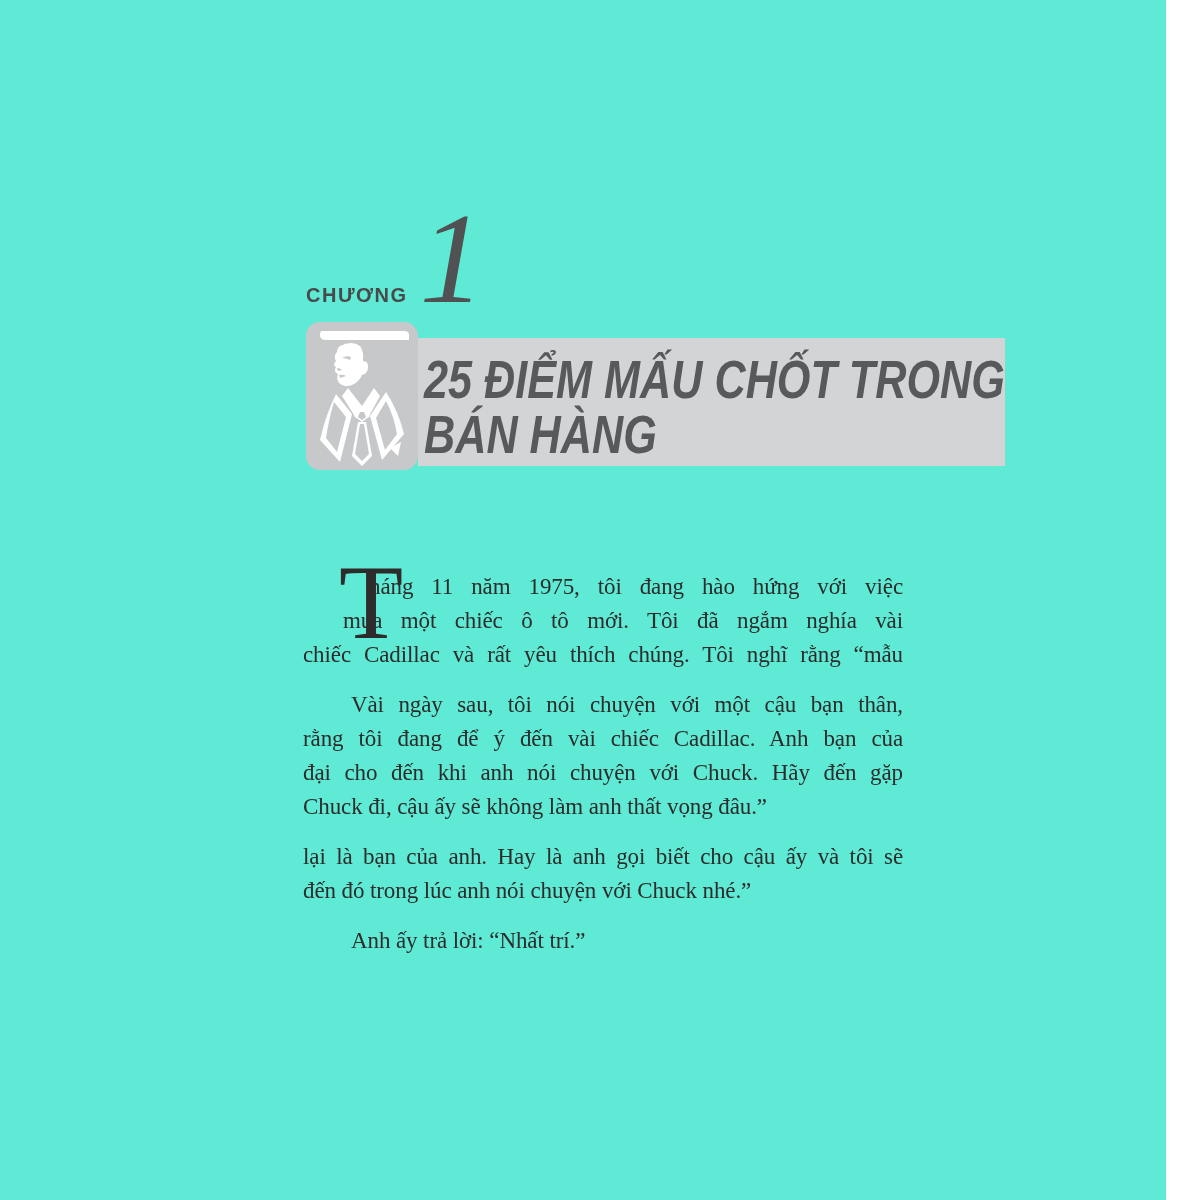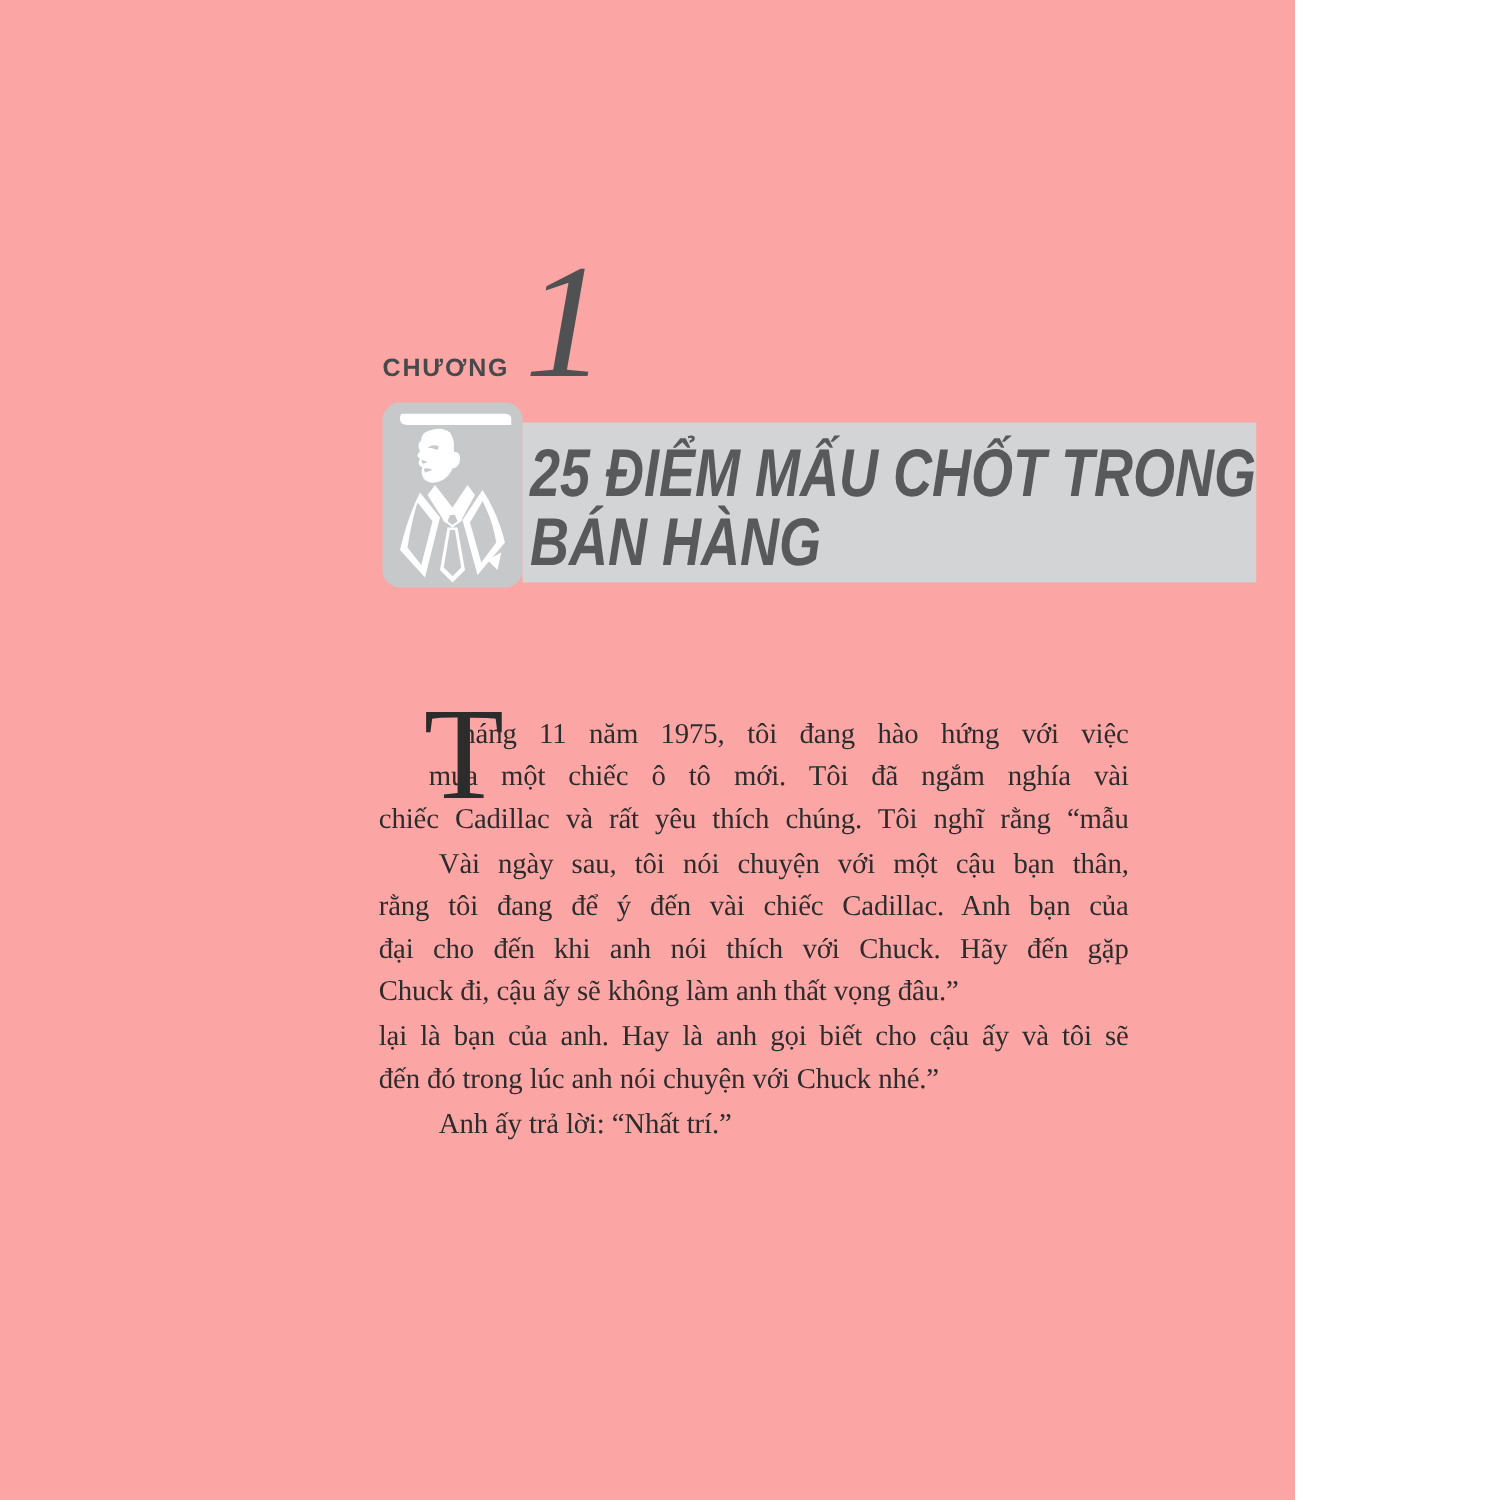--- a/index.html
+++ b/index.html
@@ -1,16 +1,16 @@
 <!DOCTYPE html>
 <html><head>
 <meta charset="utf-8">
 <style>
   html,body{margin:0;padding:0;background:#ffffff;}
-  .page{position:relative;width:1036px;height:1200px;background:#fca5a5;overflow:hidden;
+  .page{position:relative;width:1166px;height:1200px;background:#5eead4;overflow:hidden;
         font-family:"Liberation Serif","DejaVu Serif",serif;}
 
   
   .chapter{position:absolute;left:306px;top:193px;display:flex;align-items:baseline;gap:12px;}
   .chapter-label{font-family:"Liberation Sans","DejaVu Sans",sans-serif;font-weight:bold;
                  font-size:20px;line-height:1;letter-spacing:1.5px;color:#48494b;}
   .chapter-number{font-family:"Liberation Serif","DejaVu Serif",serif;font-style:italic;
                   font-size:130px;line-height:1;color:#4f5153;}
 
   
@@ -20,21 +20,21 @@
   .banner-line{position:absolute;left:6px;white-space:nowrap;
                font-family:"Liberation Sans","DejaVu Sans",sans-serif;font-weight:bold;
                font-size:54px;line-height:55px;color:#58595b;
                transform:scaleX(0.8);transform-origin:left center;}
   .banner-line.l1{top:14px;}
   .banner-line.l2{top:69px;}
 
   
   .body-text{position:absolute;left:303px;top:570px;width:600px;color:#2c2c2c;}
   .para{position:relative;margin:0;}
-  .para + .para{margin-top:2px;}
+  .para + .para{margin-top:16px;}
   .line{font-size:23px;line-height:34px;text-align:justify;text-align-last:justify;
         letter-spacing:-0.1px;}
   .line.last{text-align-last:left;}
   .line.indent{padding-left:48px;}
   .line.dc1{padding-left:66px;}
   .line.dc2{padding-left:40px;}
   .drop-cap{position:absolute;left:36px;top:-20px;font-size:105px;line-height:1;
             color:#2c2c2c;font-family:"Liberation Serif","DejaVu Serif",serif;}
 </style>
 </head>
@@ -88,21 +88,21 @@
     <div class="para">
       <span class="drop-cap">T</span>
       <div class="line dc1">háng 11 năm 1975, tôi đang hào hứng với việc</div>
       <div class="line dc2">mua một chiếc ô tô mới. Tôi đã ngắm nghía vài</div>
       <div class="line">chiếc Cadillac và rất yêu thích chúng. Tôi nghĩ rằng “mẫu</div>
     </div>
 
     <div class="para">
       <div class="line indent">Vài ngày sau, tôi nói chuyện với một cậu bạn thân,</div>
       <div class="line">rằng tôi đang để ý đến vài chiếc Cadillac. Anh bạn của</div>
-      <div class="line">đại cho đến khi anh nói thích với Chuck. Hãy đến gặp</div>
+      <div class="line">đại cho đến khi anh nói chuyện với Chuck. Hãy đến gặp</div>
       <div class="line last">Chuck đi, cậu ấy sẽ không làm anh thất vọng đâu.”</div>
     </div>
 
     <div class="para">
       <div class="line">lại là bạn của anh. Hay là anh gọi biết cho cậu ấy và tôi sẽ</div>
       <div class="line last">đến đó trong lúc anh nói chuyện với Chuck nhé.”</div>
     </div>
 
     <div class="para">
       <div class="line indent last">Anh ấy trả lời: “Nhất trí.”</div>

